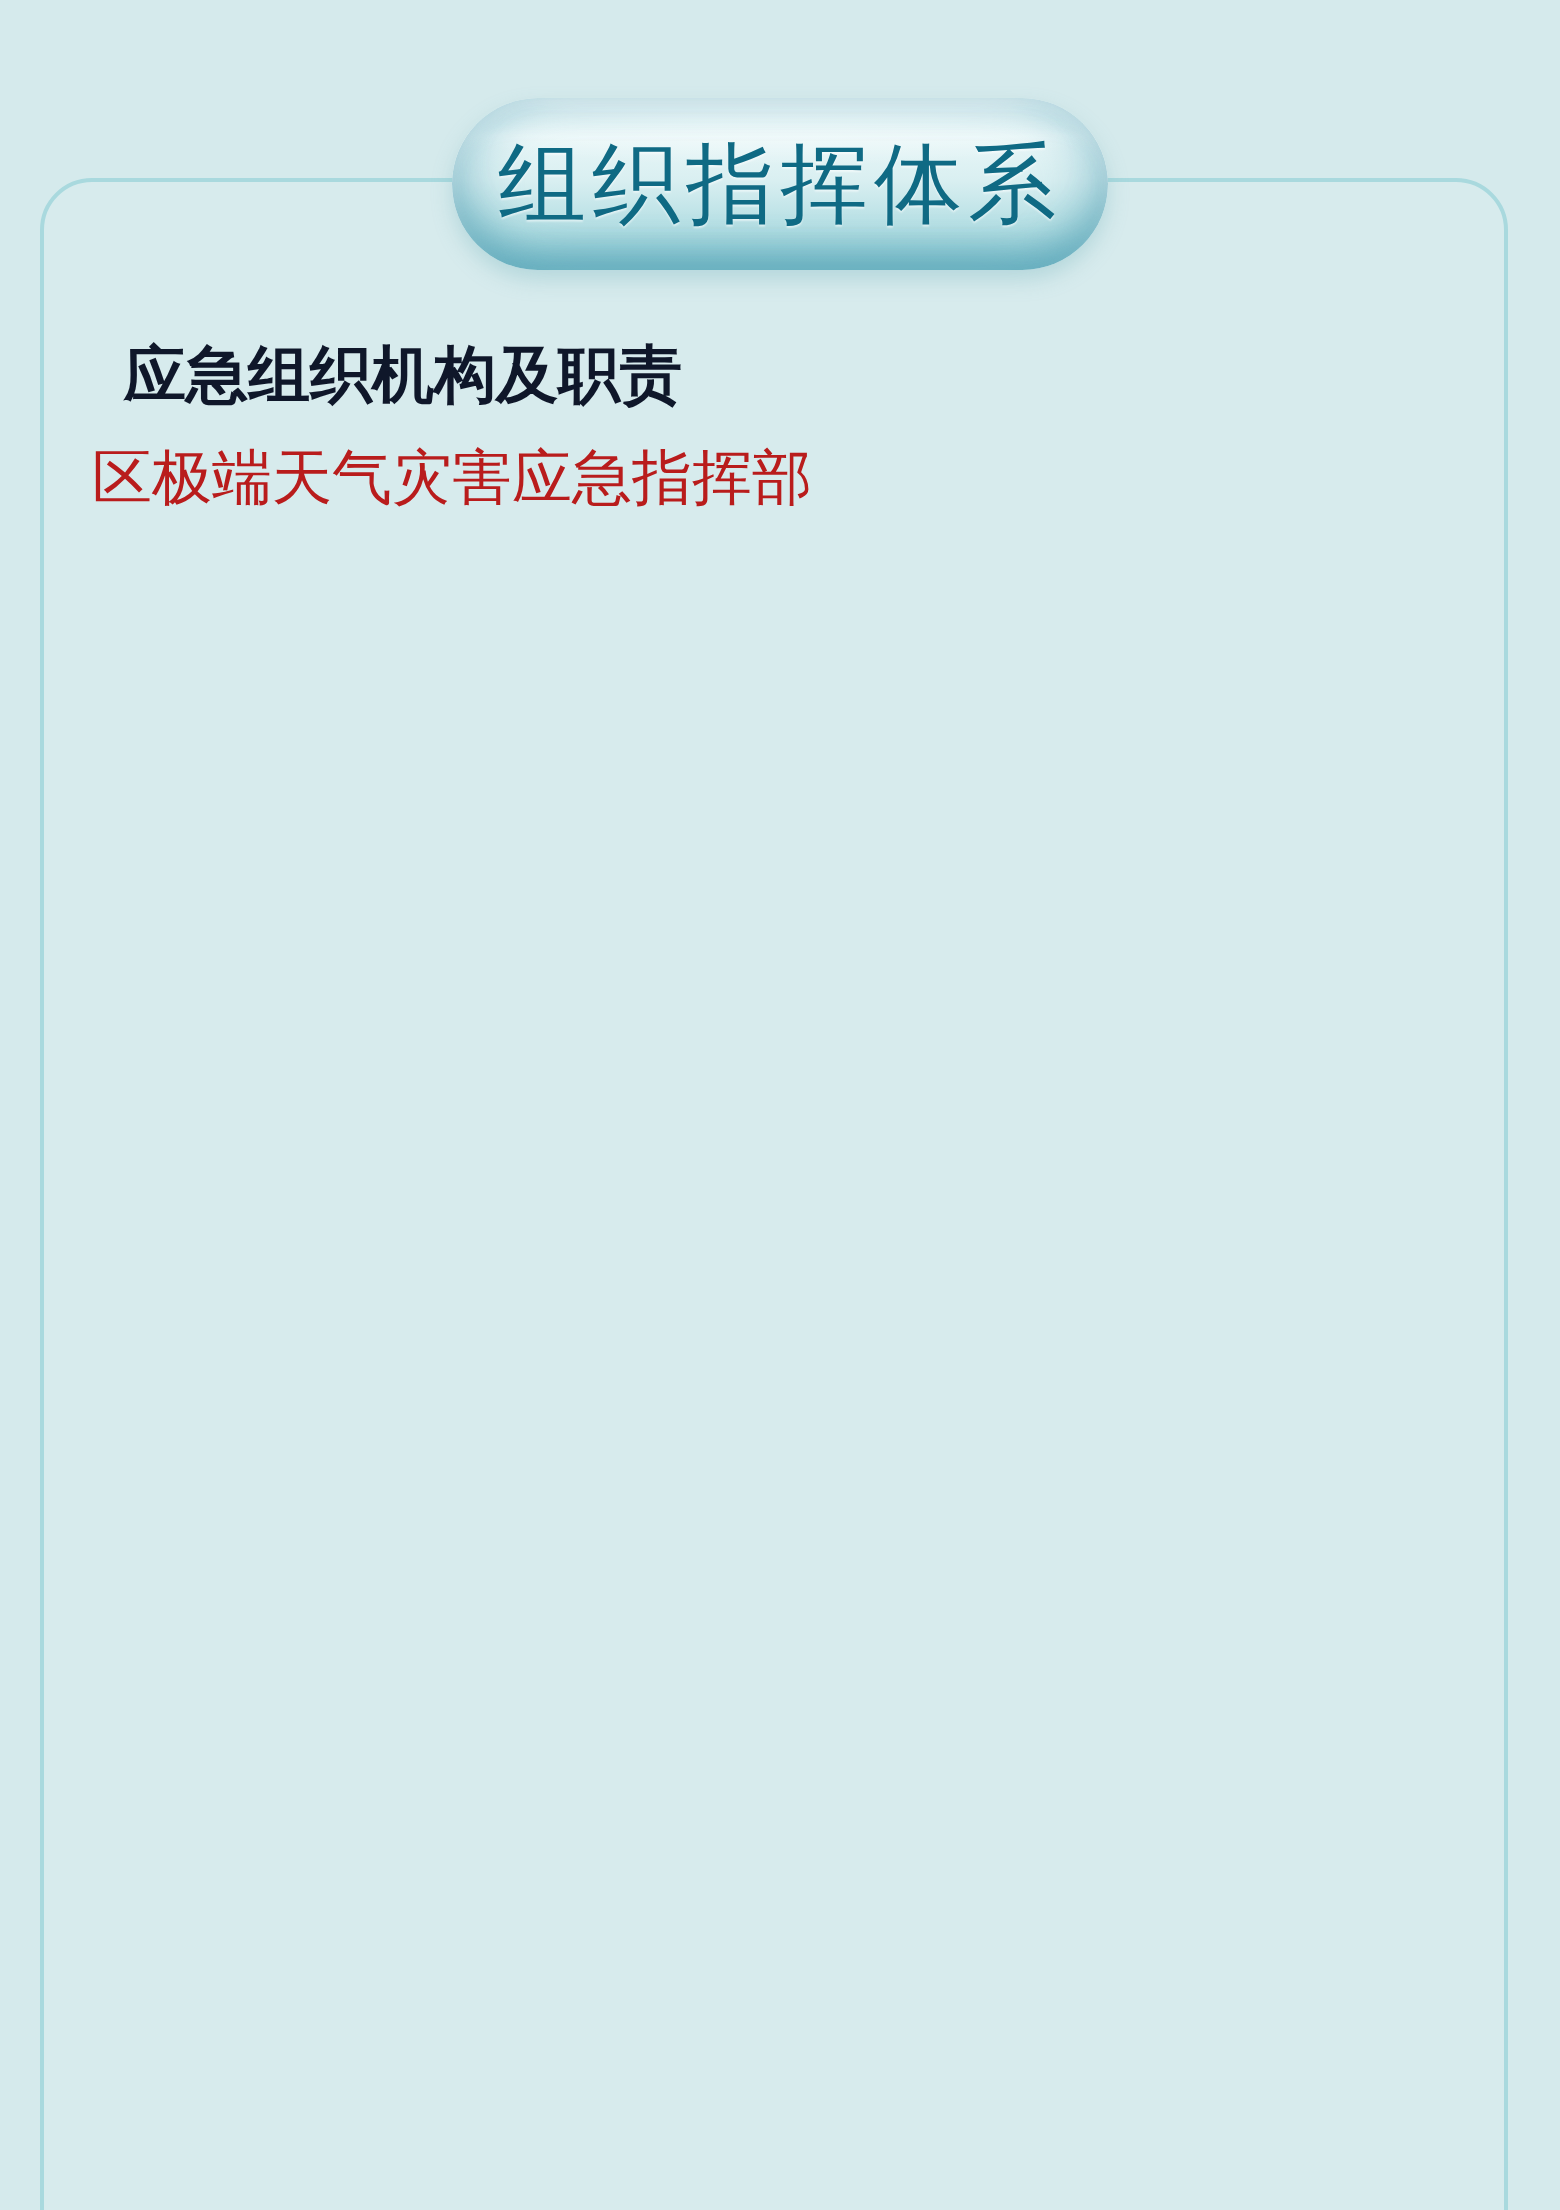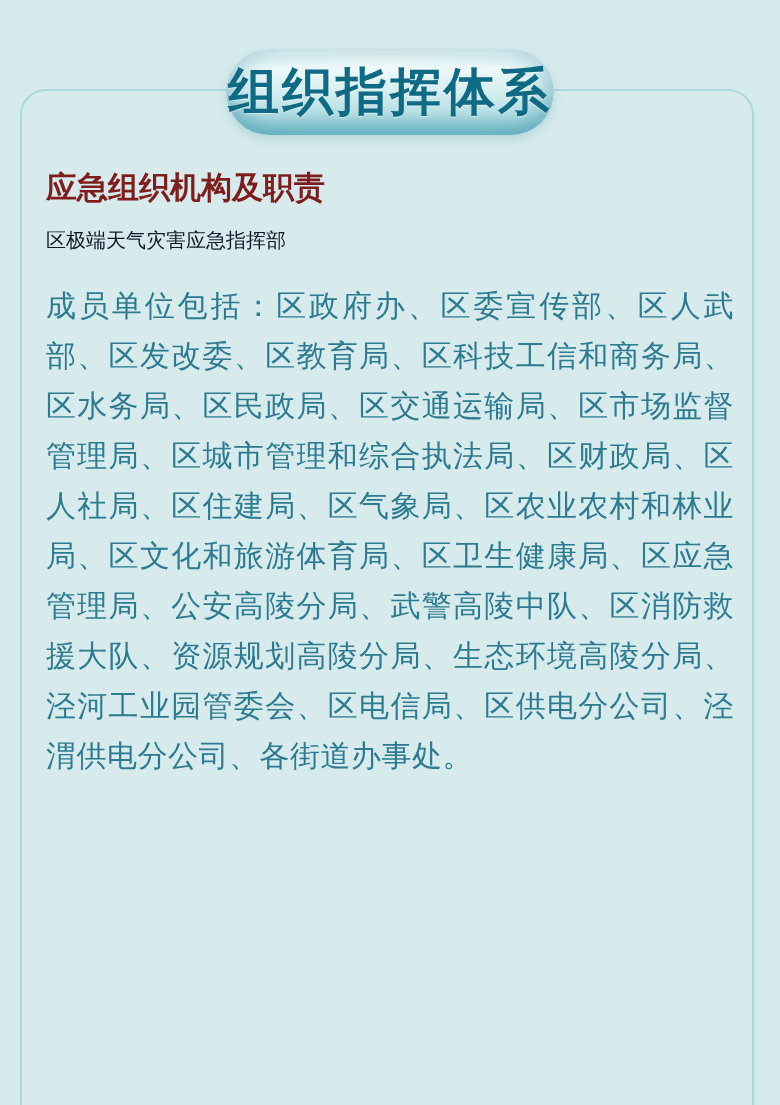--- a/index.html
+++ b/index.html
@@ -45,48 +45,48 @@
       inset 14px 0 20px rgba(90,165,185,0.30),
       inset -14px 0 20px rgba(90,165,185,0.30),
       inset 0 4px 6px rgba(255,255,255,0.9),
       0 5px 10px rgba(120,180,190,0.35);
     display: flex;
     align-items: center;
     justify-content: center;
     z-index: 2;
   }
   .badge-label {
-    font-size: 51px;
-    font-weight: bold;
+    font-size: 44px;
+    font-weight: normal;
     letter-spacing: 3px;
     color: #0f6a84;
     text-shadow: 0 1px 1px rgba(255,255,255,0.55);
     white-space: nowrap;
   }
 
   .content {
     position: absolute;
     left: 46px;
     width: 688px;
     top: 169px;
     z-index: 1;
   }
   .section-title {
-    margin: 0 0 14px 0;
+    margin: 0 0 14px 16px;
     font-size: 31px;
     line-height: 37px;
     font-weight: bold;
-    color: #7f1d1d;
+    color: #0f172a;
   }
   .subsection-title {
     margin: 0 0 21px 0;
-    font-size: 20px;
+    font-size: 30px;
     line-height: 40px;
     font-weight: normal;
-    color: #0f172a;
+    color: #b91c1c;
   }
   .body-paragraph {
     margin: 0 0 17px 0;
     font-size: 30px;
     line-height: 50px;
     font-weight: normal;
     color: #2d7b91;
     text-align: justify;
     text-align-last: left;
     letter-spacing: 0.5px;
@@ -97,14 +97,13 @@
 
 <div class="card"></div>
 
 <div class="badge">
   <span class="badge-label">组织指挥体系</span>
 </div>
 
 <div class="content">
   <h2 class="section-title">应急组织机构及职责</h2>
   <div class="subsection-title">区极端天气灾害应急指挥部</div>
-  <p class="body-paragraph">成员单位包括：区政府办、区委宣传部、区人武部、区发改委、区教育局、区科技工信和商务局、区水务局、区民政局、区交通运输局、区市场监督管理局、区城市管理和综合执法局、区财政局、区人社局、区住建局、区气象局、区农业农村和林业局、区文化和旅游体育局、区卫生健康局、区应急管理局、公安高陵分局、武警高陵中队、区消防救援大队、资源规划高陵分局、生态环境高陵分局、泾河工业园管委会、区电信局、区供电分公司、泾渭供电分公司、各街道办事处。</p>
 </div>
 
 </body></html>

